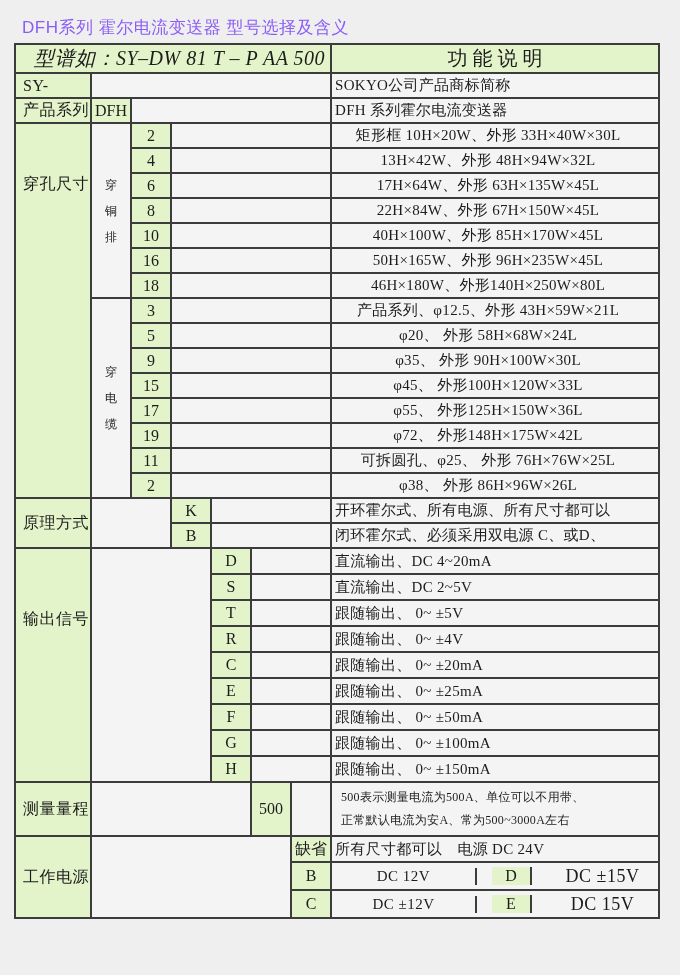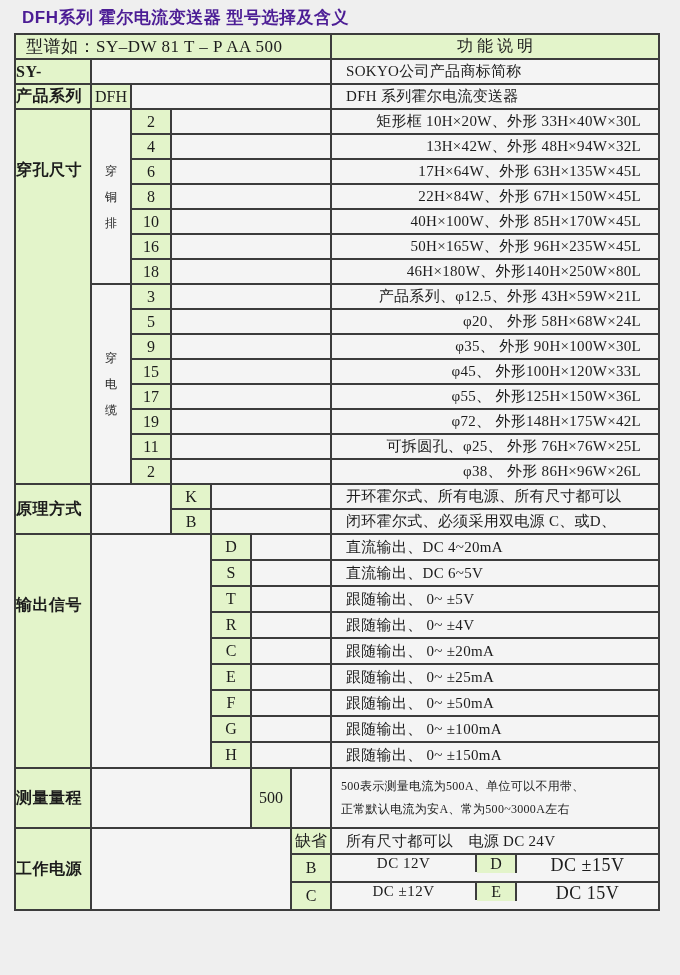--- a/index.html
+++ b/index.html
@@ -5,68 +5,68 @@
   html,body{margin:0;padding:0;}
   body{
     width:680px;height:975px;
     background:#efefef;
     font-family:"Liberation Serif","DejaVu Serif",serif;
     color:#1c1c1c;
     overflow:hidden;
   }
   .page-title{
     font-family:"Liberation Sans","DejaVu Sans",sans-serif;
-    font-weight:bold;
+    font-weight:normal;
     font-size:17px;
-    color:#4c1d95;
+    color:#8b5cf6;
     margin:0;
-    padding:6px 0 4px 22px;
+    padding:16px 0 4px 22px;
     letter-spacing:0.5px;
     white-space:nowrap;
   }
   table.spec{
     border-collapse:collapse;
     table-layout:fixed;
     width:646px;
     margin-left:14px;
   }
   td{
     border:2px solid #3c3c3c;
     background:#f4f4f4;
     font-size:16px;
     padding:0;
     vertical-align:middle;
     white-space:nowrap;
     overflow:hidden;
   }
   td.g{background:#e3f4ca;}
-  td.lbl{letter-spacing:0.5px;font-weight:bold;}
+  td.lbl{padding-left:7px;letter-spacing:0.5px;}
   td.c{text-align:center;}
-  td.d{font-size:15px;padding-left:14px;padding-right:17px;letter-spacing:0.3px;}
-  td.d.r{text-align:right;}
+  td.d{font-size:15px;padding-left:3px;padding-right:17px;letter-spacing:0.3px;}
+  td.d.r{text-align:center;}
   td.top{vertical-align:top;padding-top:50px;margin-top:32px;}
   td.top2{vertical-align:top;padding-top:60px;}
   td.vlab .vtxt{
     width:17px;margin:0 auto;
     white-space:normal;word-break:break-all;
     line-height:26px;text-align:center;font-size:12px;
   }
   tr{height:25px;}
   tr.hdr{height:24px;}
   tr.out{height:26px;}
-  tr.rng{height:60px;}
+  tr.rng{height:54px;}
   tr.pw1{height:26px;}
   tr.pw2{height:26px;}
   tr.pw3{height:27px;}
-  td.hmodel{padding-left:10px;font-size:17px;letter-spacing:0.5px;}
-  td.hfunc{font-size:16px;}
+  td.hmodel{padding-left:18px;font-size:20px;letter-spacing:0.5px;font-style:italic;}
+  td.hfunc{font-size:20px;}
   td.rngd{padding:0;}
   td.rngd .ln{font-size:12px;line-height:23px;padding-left:9px;letter-spacing:0.3px;}
   td.split{padding:0;height:26px;}
-  .sp{display:flex;height:100%;align-items:flex-start;}
+  .sp{display:flex;height:100%;align-items:center;gap:15px;}
   .sp .pv{width:143px;border-right:2px solid #3c3c3c;display:flex;align-items:center;justify-content:center;font-size:15px;letter-spacing:0.5px;}
   .sp .pk{width:38px;border-right:2px solid #3c3c3c;background:#e3f4ca;display:flex;align-items:center;justify-content:center;font-size:16px;}
   .sp .pv2{flex:1;display:flex;align-items:center;justify-content:center;font-size:18px;letter-spacing:0.5px;}
 </style>
 </head>
 <body>
 
 <div class="page-title">DFH系列 霍尔电流变送器 型号选择及含义</div>
 
 <table class="spec">
@@ -200,21 +200,21 @@
   <tr class="out">
     <td class="g lbl top2" rowspan="9">输出信号</td>
     <td colspan="3" rowspan="9"></td>
     <td class="g c">D</td>
     <td colspan="2"></td>
     <td class="d">直流输出、DC 4~20mA</td>
   </tr>
   <tr class="out">
     <td class="g c">S</td>
     <td colspan="2"></td>
-    <td class="d">直流输出、DC 6~5V</td>
+    <td class="d">直流输出、DC 2~5V</td>
   </tr>
   <tr class="out">
     <td class="g c">T</td>
     <td colspan="2"></td>
     <td class="d">跟随输出、 0~ ±5V</td>
   </tr>
   <tr class="out">
     <td class="g c">R</td>
     <td colspan="2"></td>
     <td class="d">跟随输出、 0~ ±4V</td>

